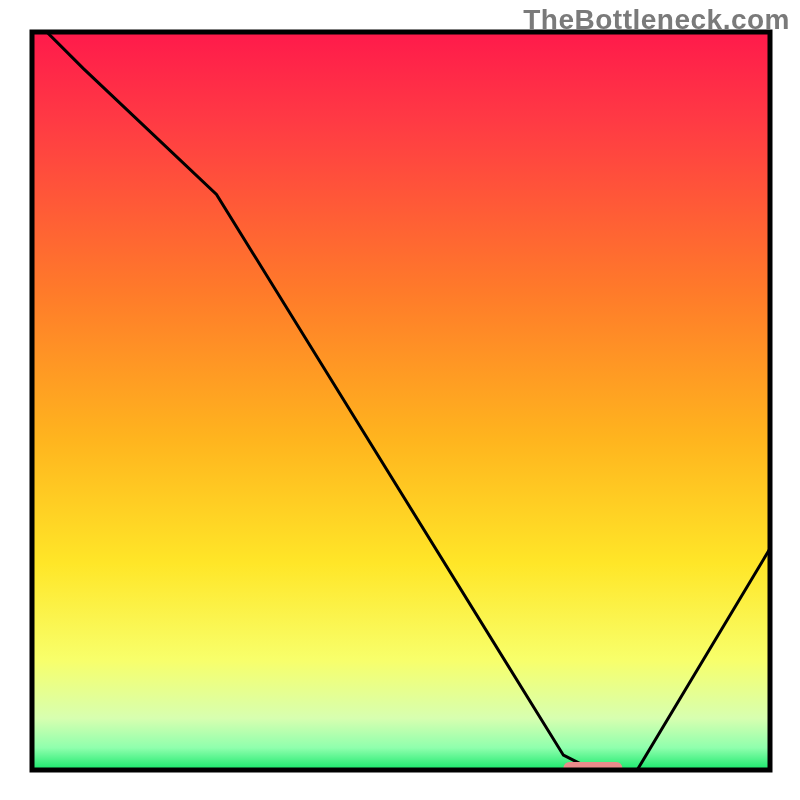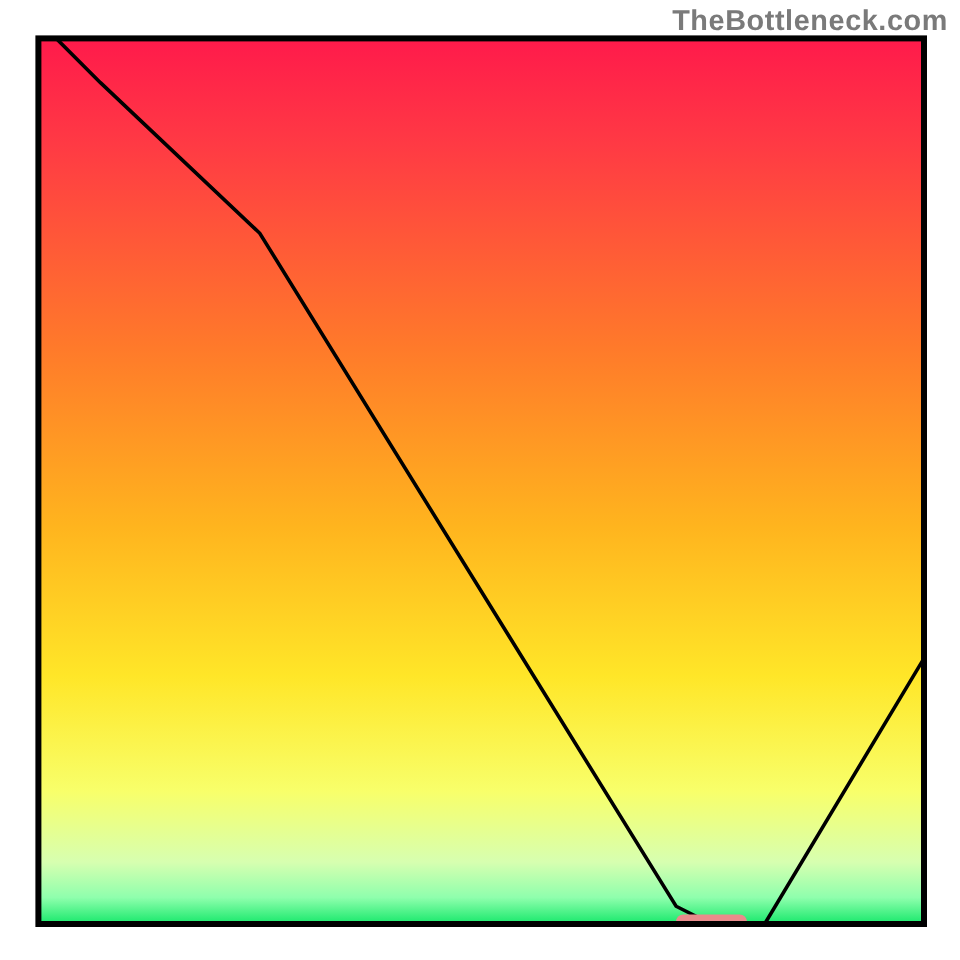--- a/index.html
+++ b/index.html
@@ -12,21 +12,21 @@
   }
   .chart-wrap {
     position: relative;
     width: 800px;
     height: 800px;
   }
   .watermark {
     position: absolute;
     top: 4px;
     right: 10px;
-    font-size: 24px;
+    font-size: 28px;
     font-weight: 600;
     color: #7a7a7a;
     letter-spacing: 0.5px;
     z-index: 20;
   }
   svg.chart {
     position: absolute;
     top: 0;
     left: 0;
     width: 800px;

